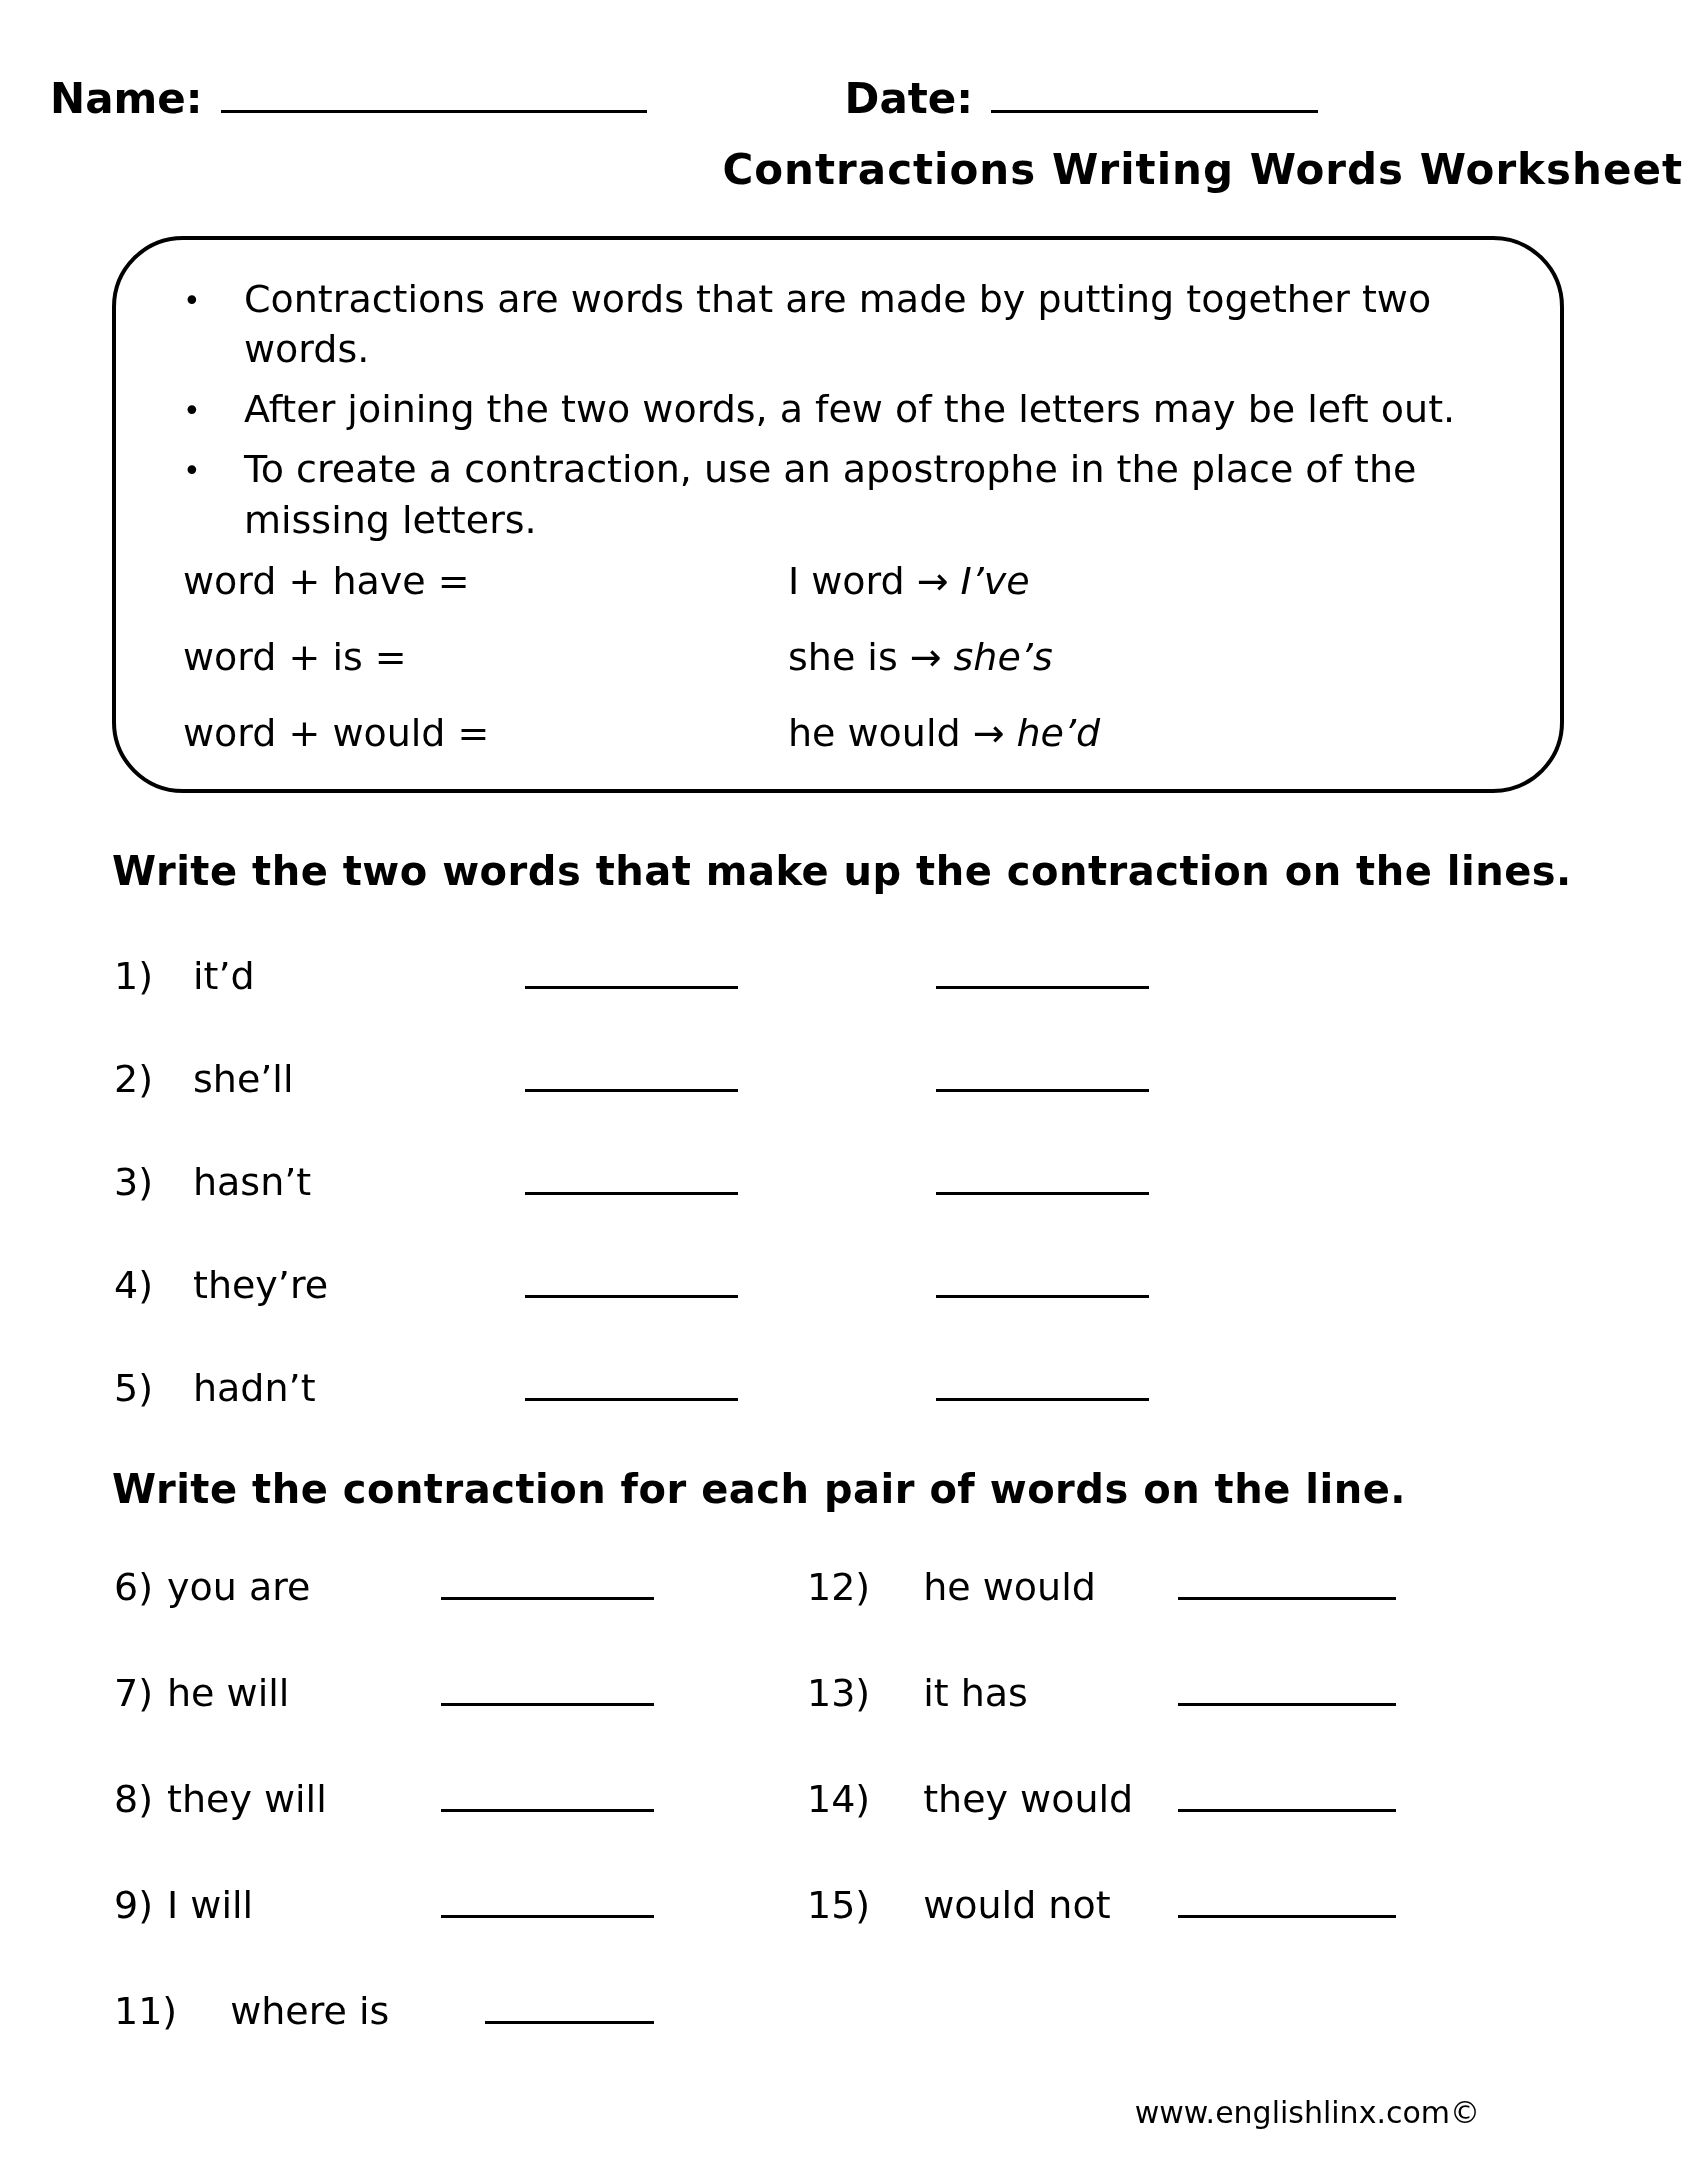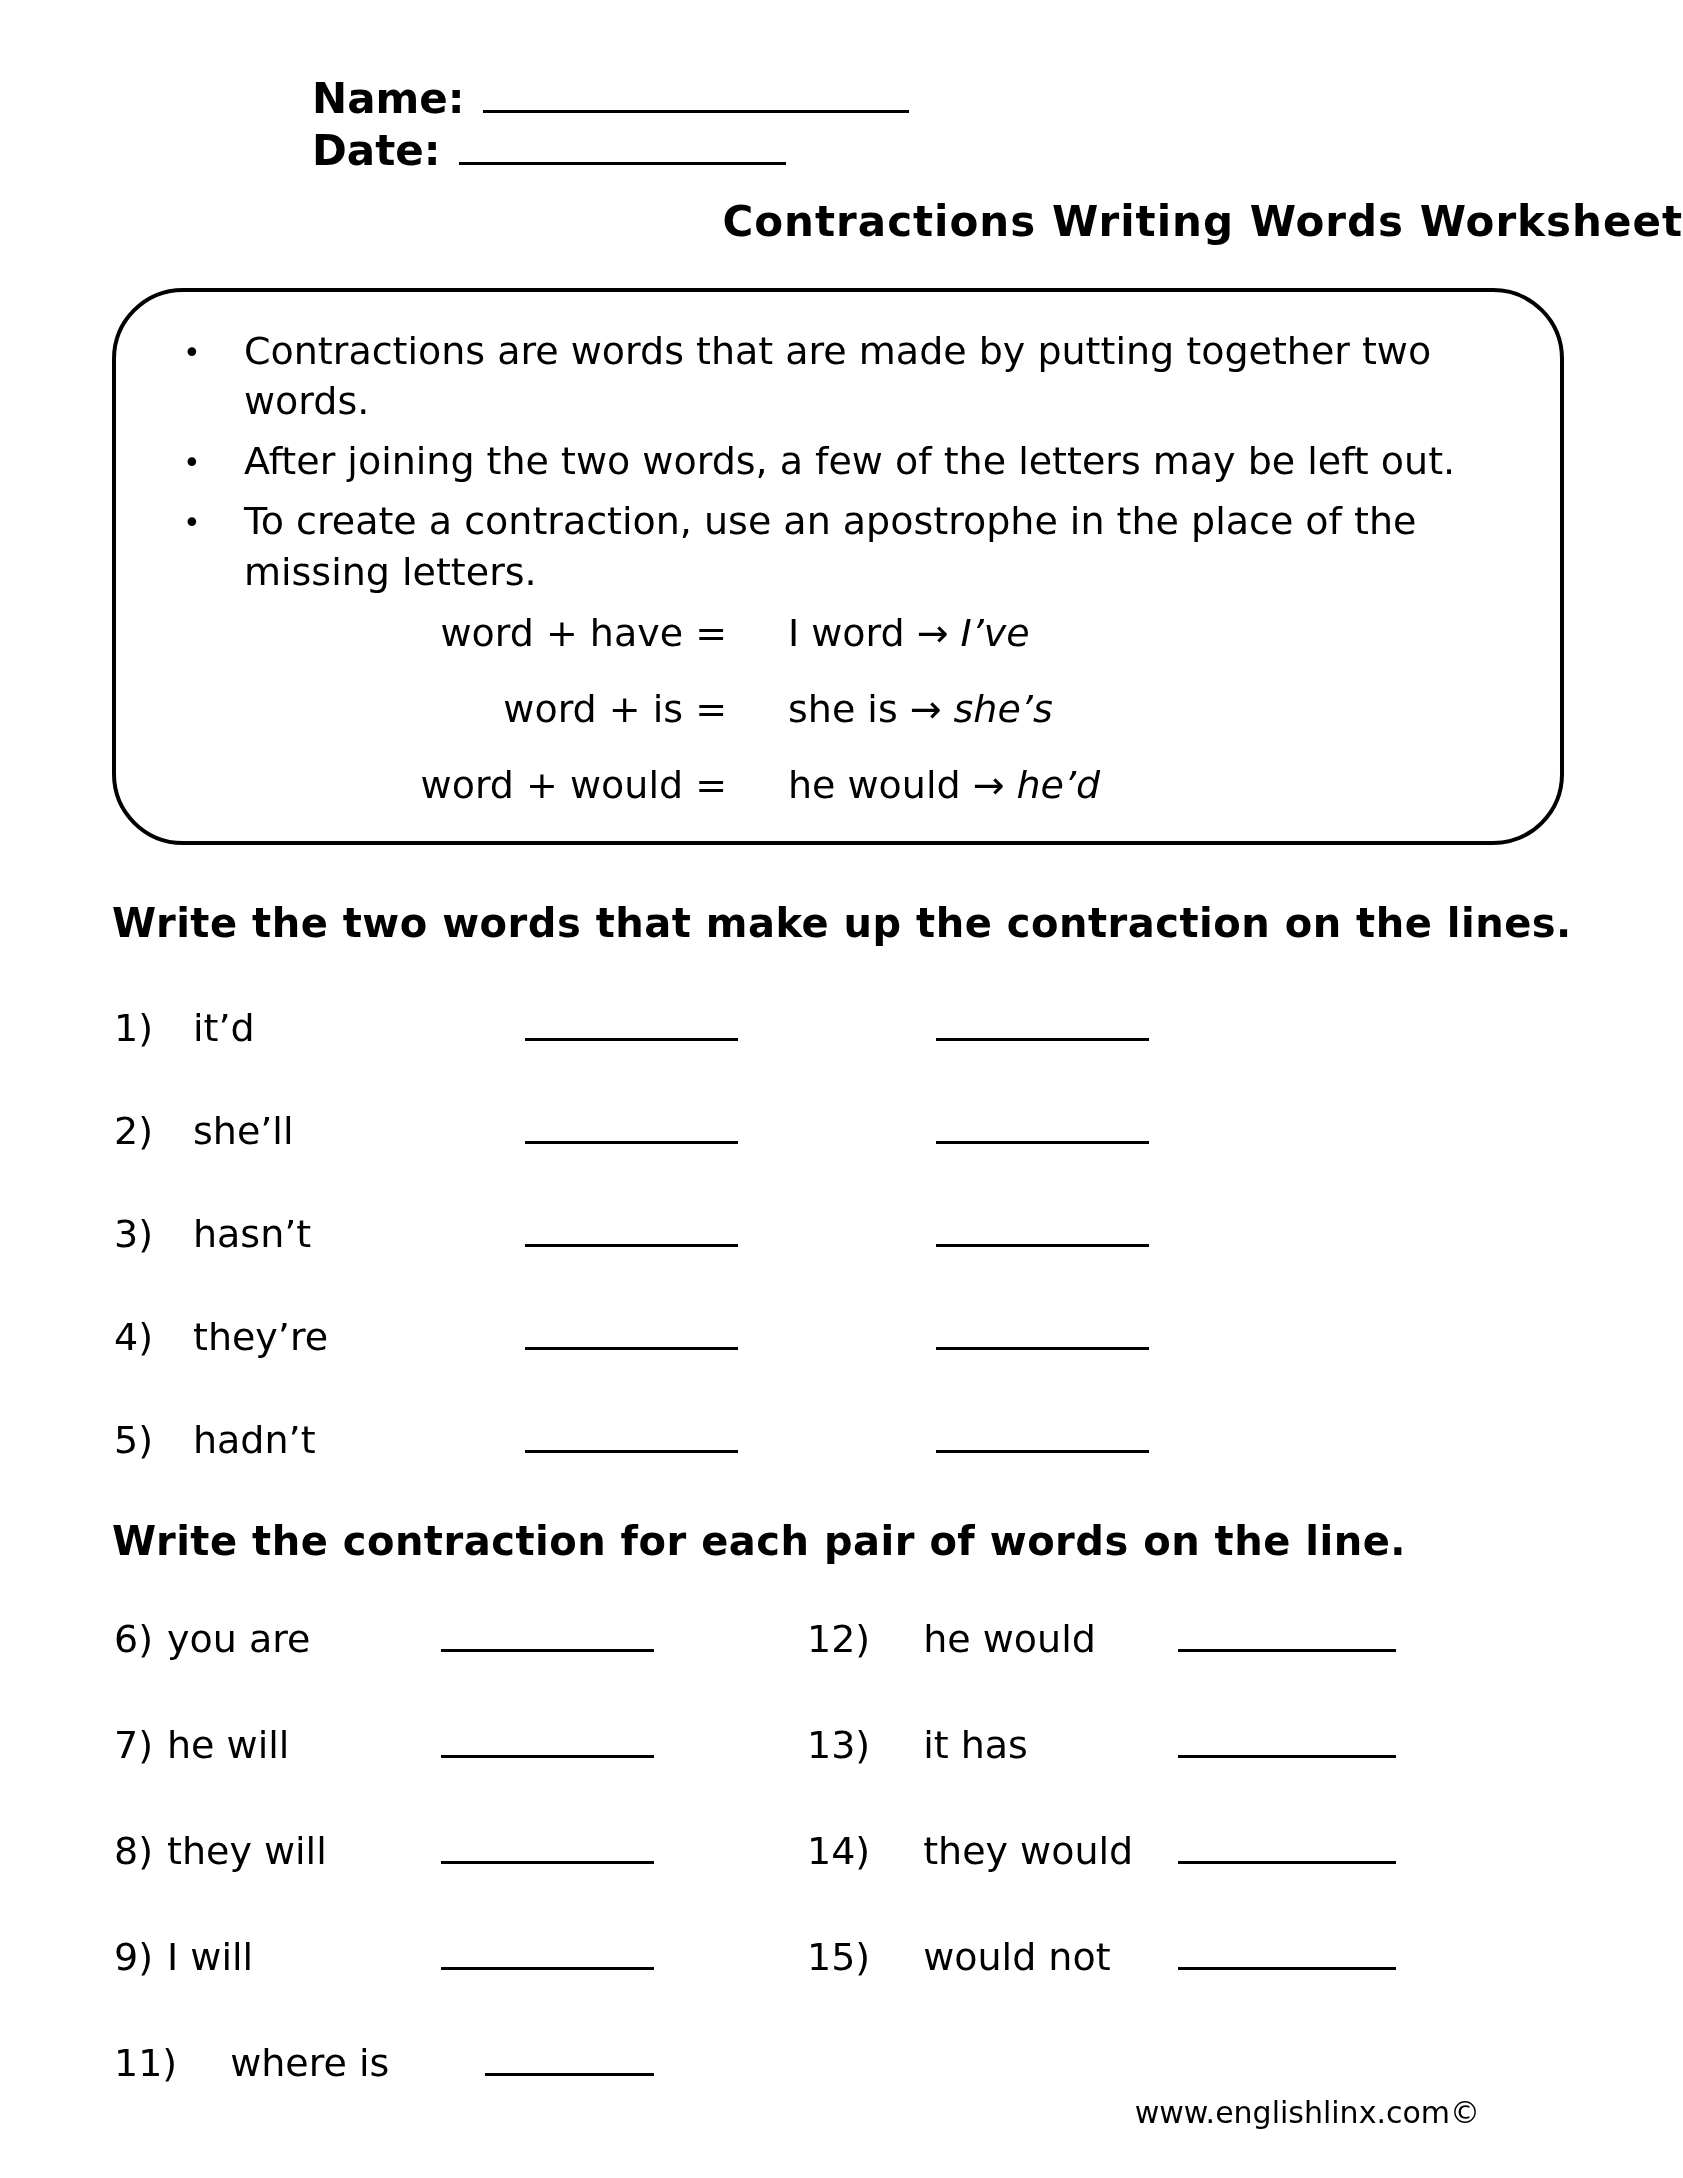--- a/index.html
+++ b/index.html
@@ -10,24 +10,23 @@
     width: 1683px;
     height: 2178px;
     background: #ffffff;
     overflow: hidden;
   }
 
   
   .header {
     display: flex;
     align-items: baseline;
-    padding: 71px 0 0 114px;
+    padding: 71px 0 0 50px;
     font-size: 42px;
     font-weight: bold;
-    flex-direction: column;
   }
   .blank {
     display: inline-block;
     border-bottom: 3px solid #000;
     height: 1em;
     vertical-align: baseline;
   }
   .name-blank { width: 426px; margin-left: 18px; }
   .date-blank { width: 327px; margin-left: 18px; }
   .date-field { margin-left: 198px; }
@@ -63,21 +62,21 @@
     padding-top: 7px;
   }
   .example-rows { margin-top: 14px; }
   .example-row {
     display: grid;
     grid-template-columns: 554px 1fr;
     font-size: 38px;
     margin-bottom: 32px;
   }
   .example-row:last-child { margin-bottom: 4px; }
-  .ex-formula { text-align: right; padding-right: 10px; }
+  .ex-formula { padding-right: 10px; }
   .ex-result { padding-left: 51px; }
   .arrow { padding: 0 12px; }
   .ex-contraction { font-style: italic; }
 
   
   .instruction {
     font-size: 40px;
     font-weight: bold;
     margin: 55px 0 0 112px;
     letter-spacing: 0.5px;

